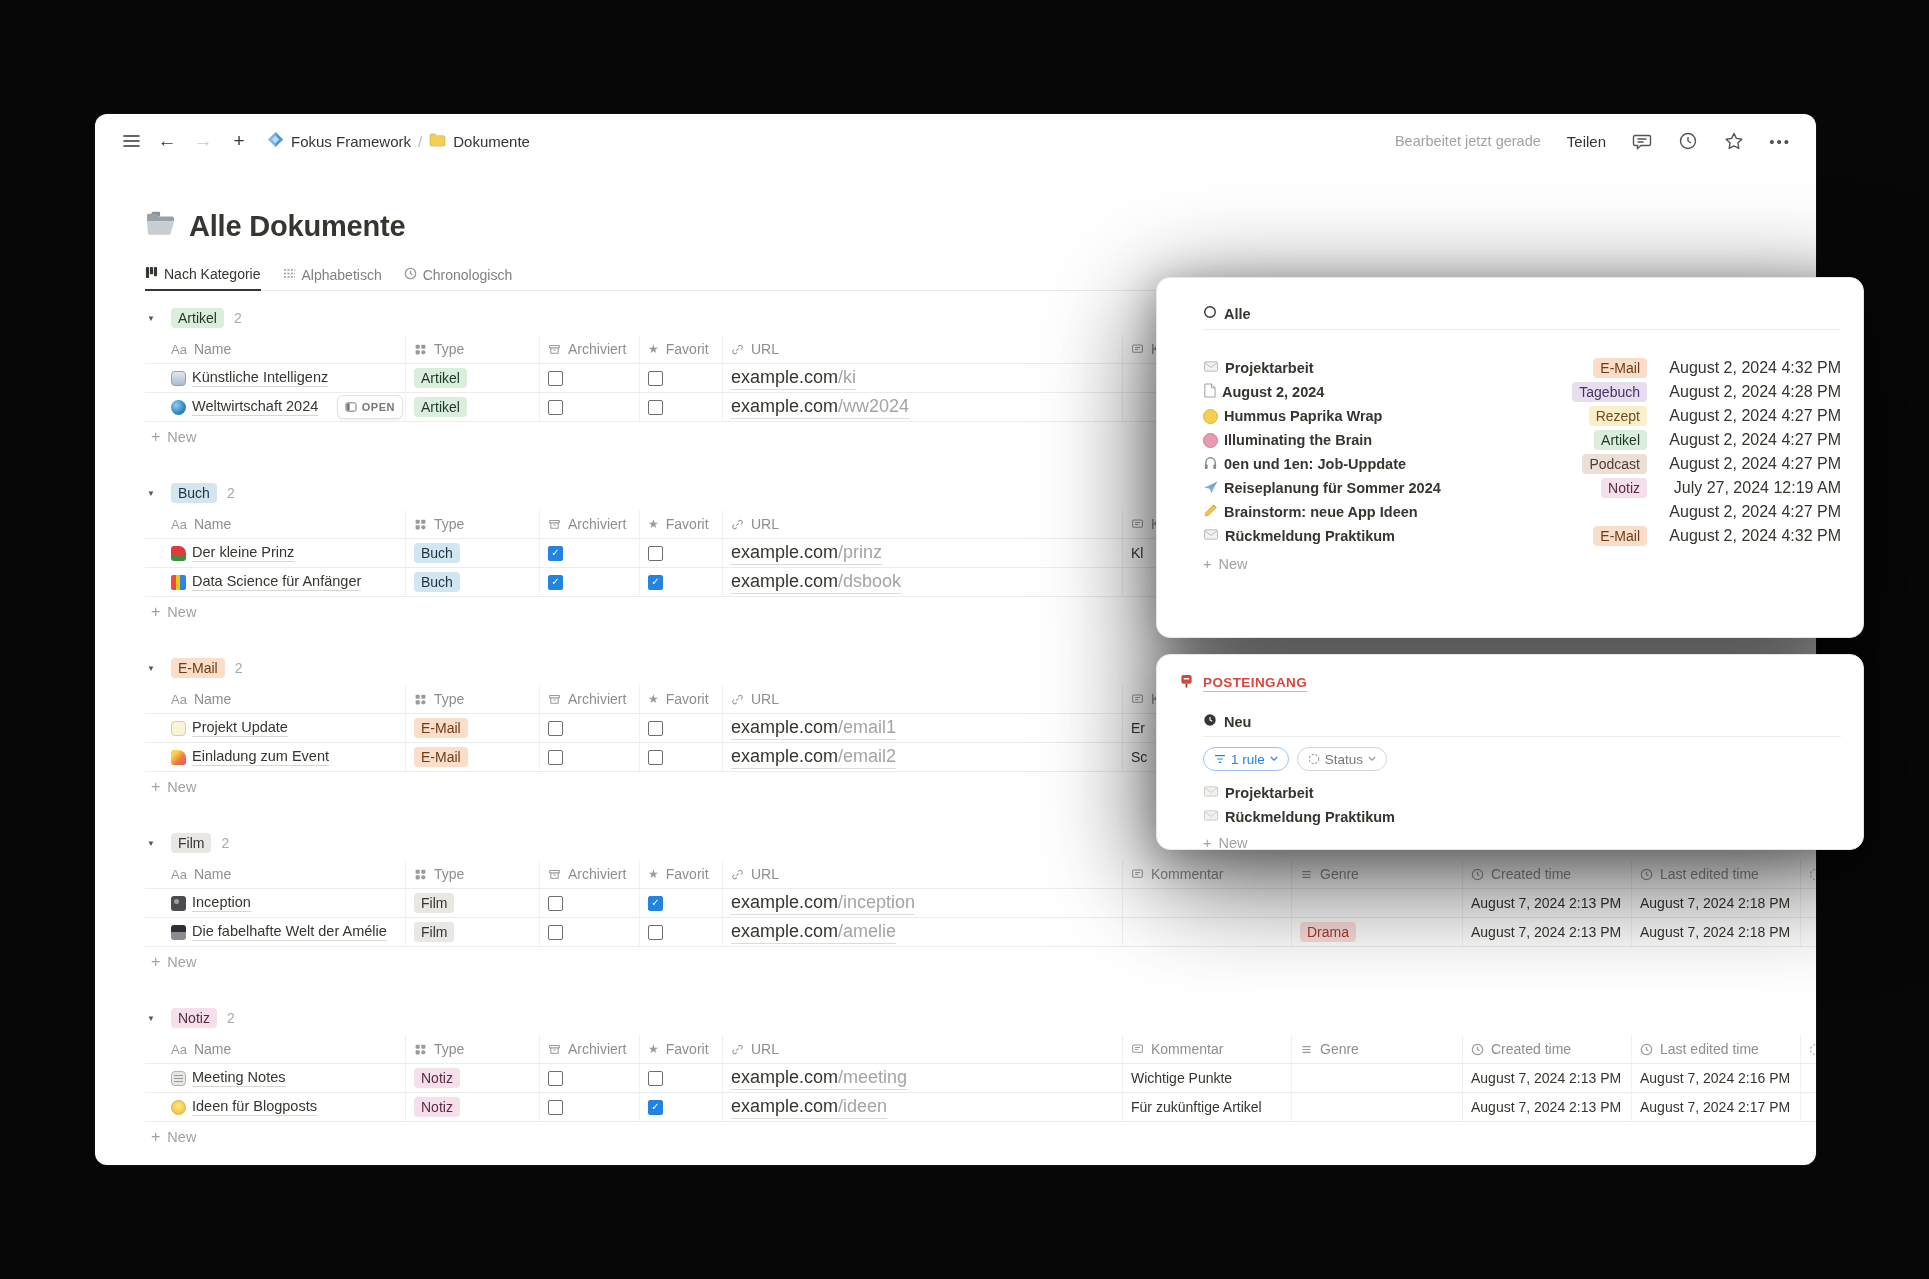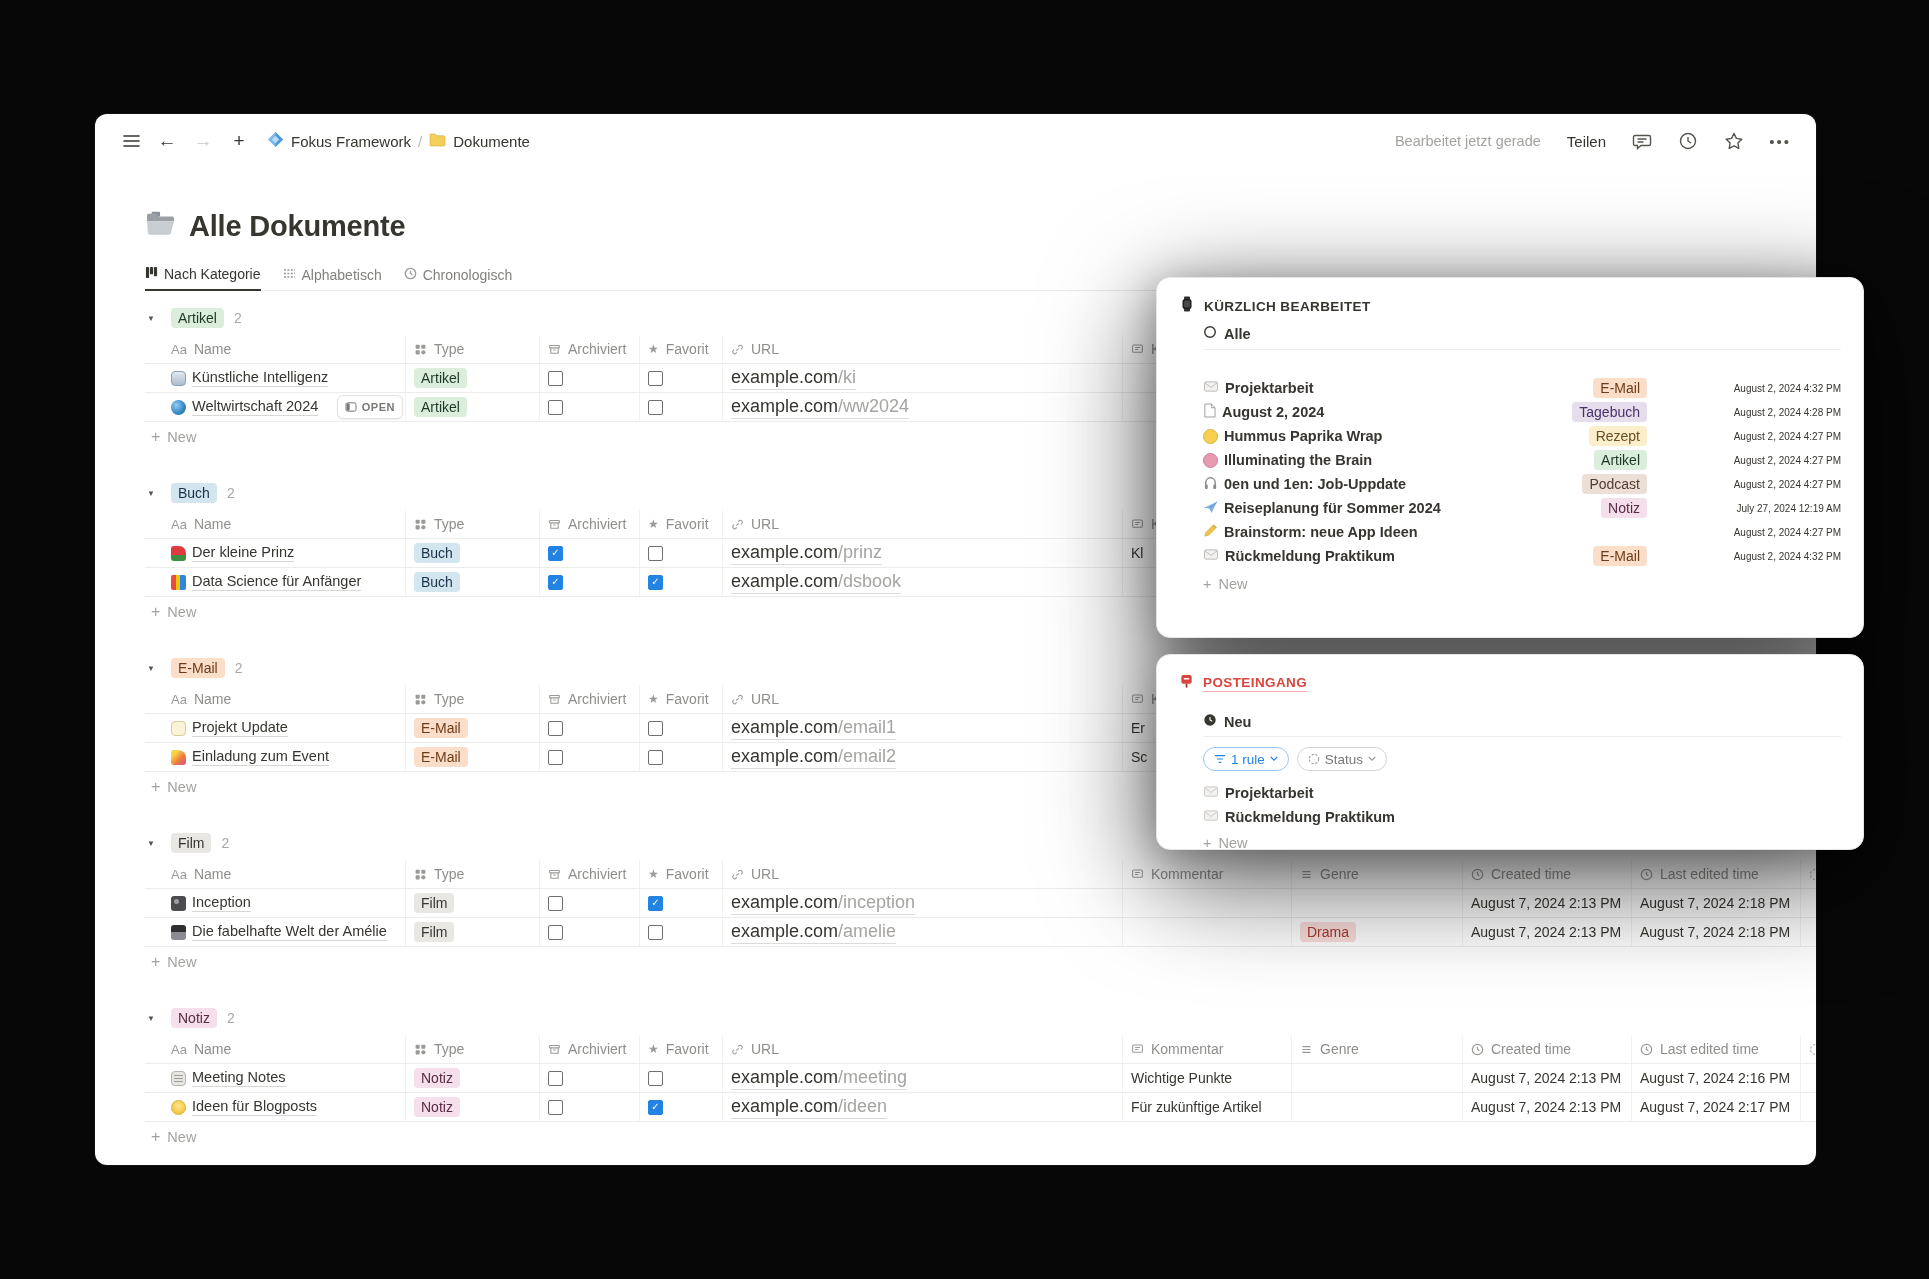--- a/index.html
+++ b/index.html
@@ -102,21 +102,21 @@
   .chead{display:flex;align-items:center;gap:9px}
   .ctitle{font-size:13.5px;font-weight:700;letter-spacing:.4px}
   .ctitle.red{color:#d9463d;border-bottom:1.5px solid rgba(217,70,61,.45);padding-bottom:1px;cursor:pointer}
   .cview{display:flex;align-items:center;gap:7px;margin:9px 0 0 24px;font-size:14.5px;font-weight:600;
          padding-bottom:7px;cursor:pointer}
   .cdiv{border-bottom:1px solid #ededeb;margin-left:24px}
   .rlist{margin:26px 0 0 24px}
   .ritem{height:24px;display:flex;align-items:center;cursor:pointer}
   .rname{font-weight:600;margin-left:6px;font-size:14.5px}
   .rright{margin-left:auto;display:flex;align-items:center;gap:12px}
-  .rtime{width:182px;text-align:right;font-size:10px;color:#37352f}
+  .rtime{width:182px;text-align:right;font-size:16px;color:#37352f}
   .cnew{display:flex;align-items:center;gap:7px;color:#a3a29e;font-size:14.5px;margin:4px 0 0 24px;
         height:24px;cursor:pointer}
   .chips{display:flex;gap:8px;margin:10px 0 0 24px}
   .chip{height:24px;border:1px solid #d6d5d2;border-radius:99px;display:inline-flex;align-items:center;
         gap:5px;padding:0 10px;font-size:13.5px;color:#787774;box-sizing:border-box;cursor:pointer;background:#fff}
   .chip.blue{border-color:#9ec4ec;color:#2383e2}
   .ilist{margin:10px 0 0 24px}
   .iitem{height:24px;display:flex;align-items:center;cursor:pointer}
   svg{flex:none}
 </style>
@@ -828,29 +828,20 @@
             <span>New</span>
           </div>
     </section>
 
   </div>
 </div>
 
 <div class="overlay">
 
   <div class="card recent">
-    <div class="chead">
-      <span><svg width="16" height="16" viewBox="0 0 16 16">
-              <rect x="5" y="0.5" width="6" height="3.5" rx="1" fill="#2f2f2f"></rect>
-              <rect x="5" y="12" width="6" height="3.5" rx="1" fill="#2f2f2f"></rect>
-              <rect x="3.5" y="3" width="9" height="10" rx="2.5" fill="#1f1f1f"></rect>
-              <rect x="5" y="4.5" width="6" height="7" rx="1.5" fill="#4a4a4a"></rect>
-            </svg></span>
-      <span class="ctitle">KÜRZLICH BEARBEITET</span>
-    </div>
     <div class="cview">
       <span><svg width="14" height="14" viewBox="0 0 16 16">
               <circle cx="8" cy="8" r="6" fill="none" stroke="#37352f" stroke-width="1.6"></circle>
             </svg></span>
       <span>Alle</span>
     </div>
     <div class="cdiv"></div>
     <div class="rlist">
       <div class="ritem">
         <span><svg width="16" height="13" viewBox="0 0 16 14">

